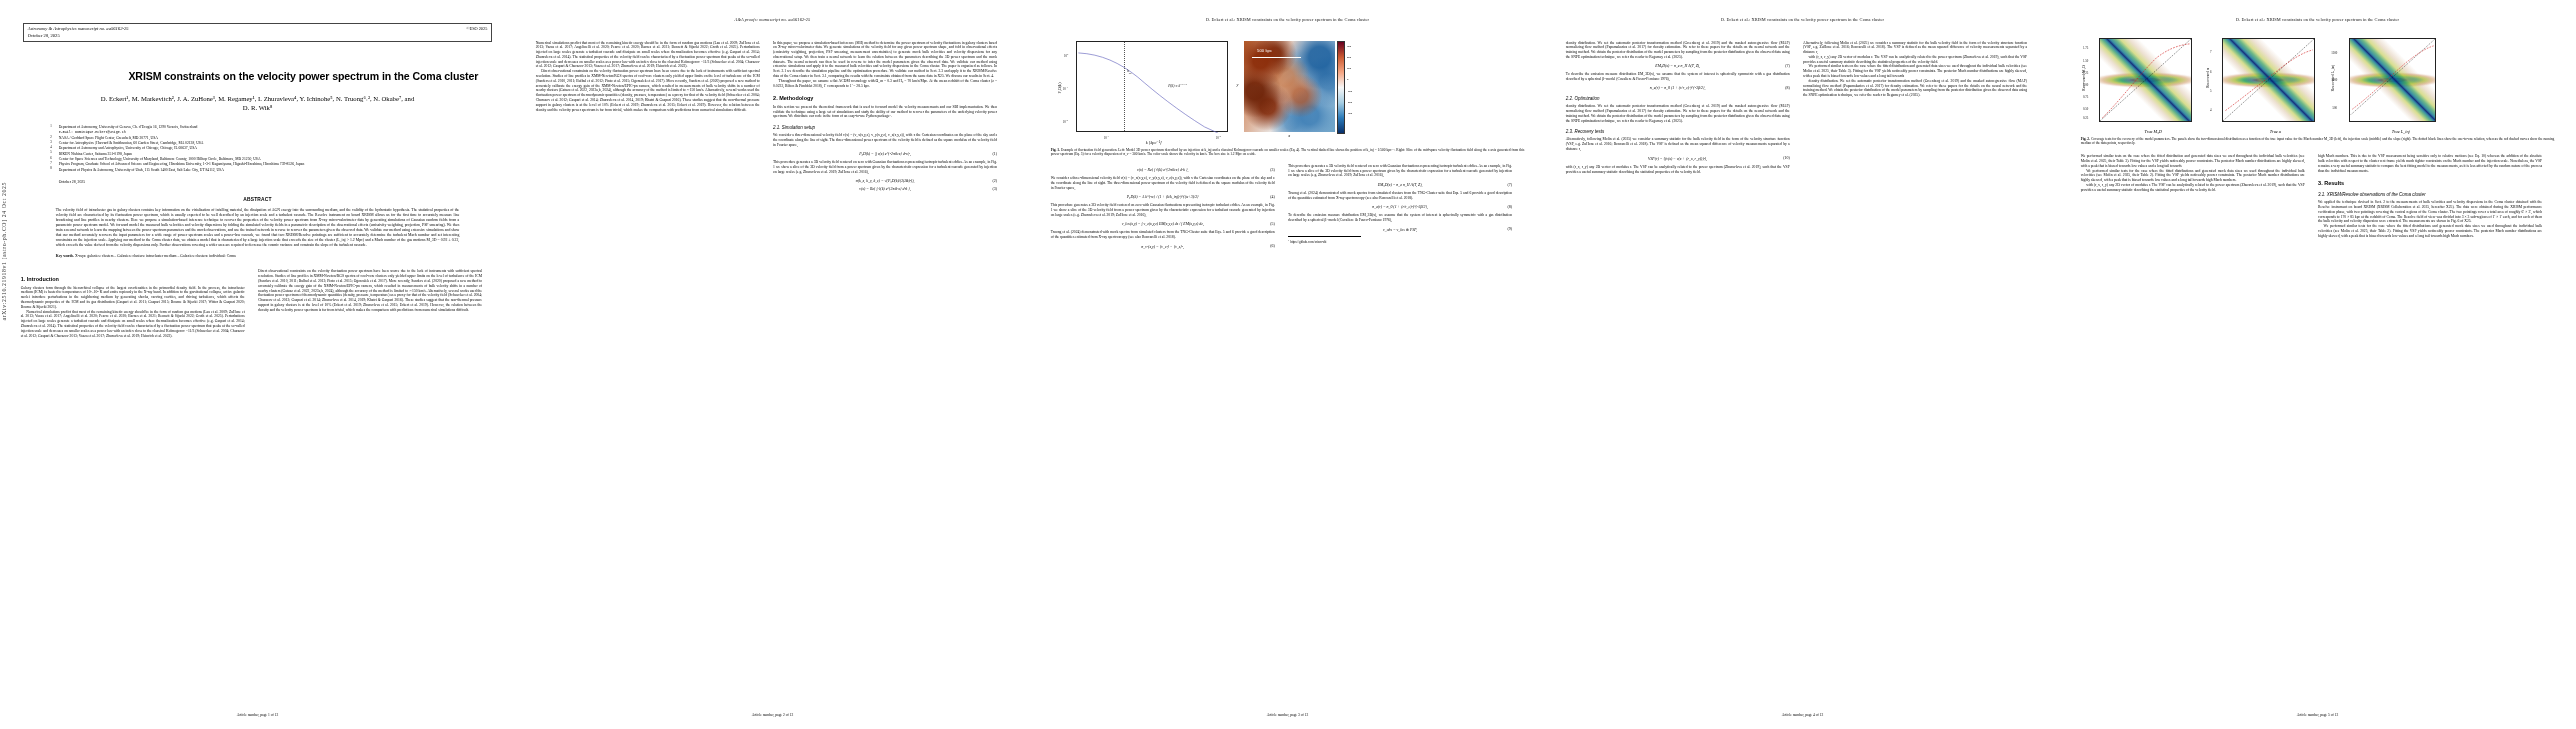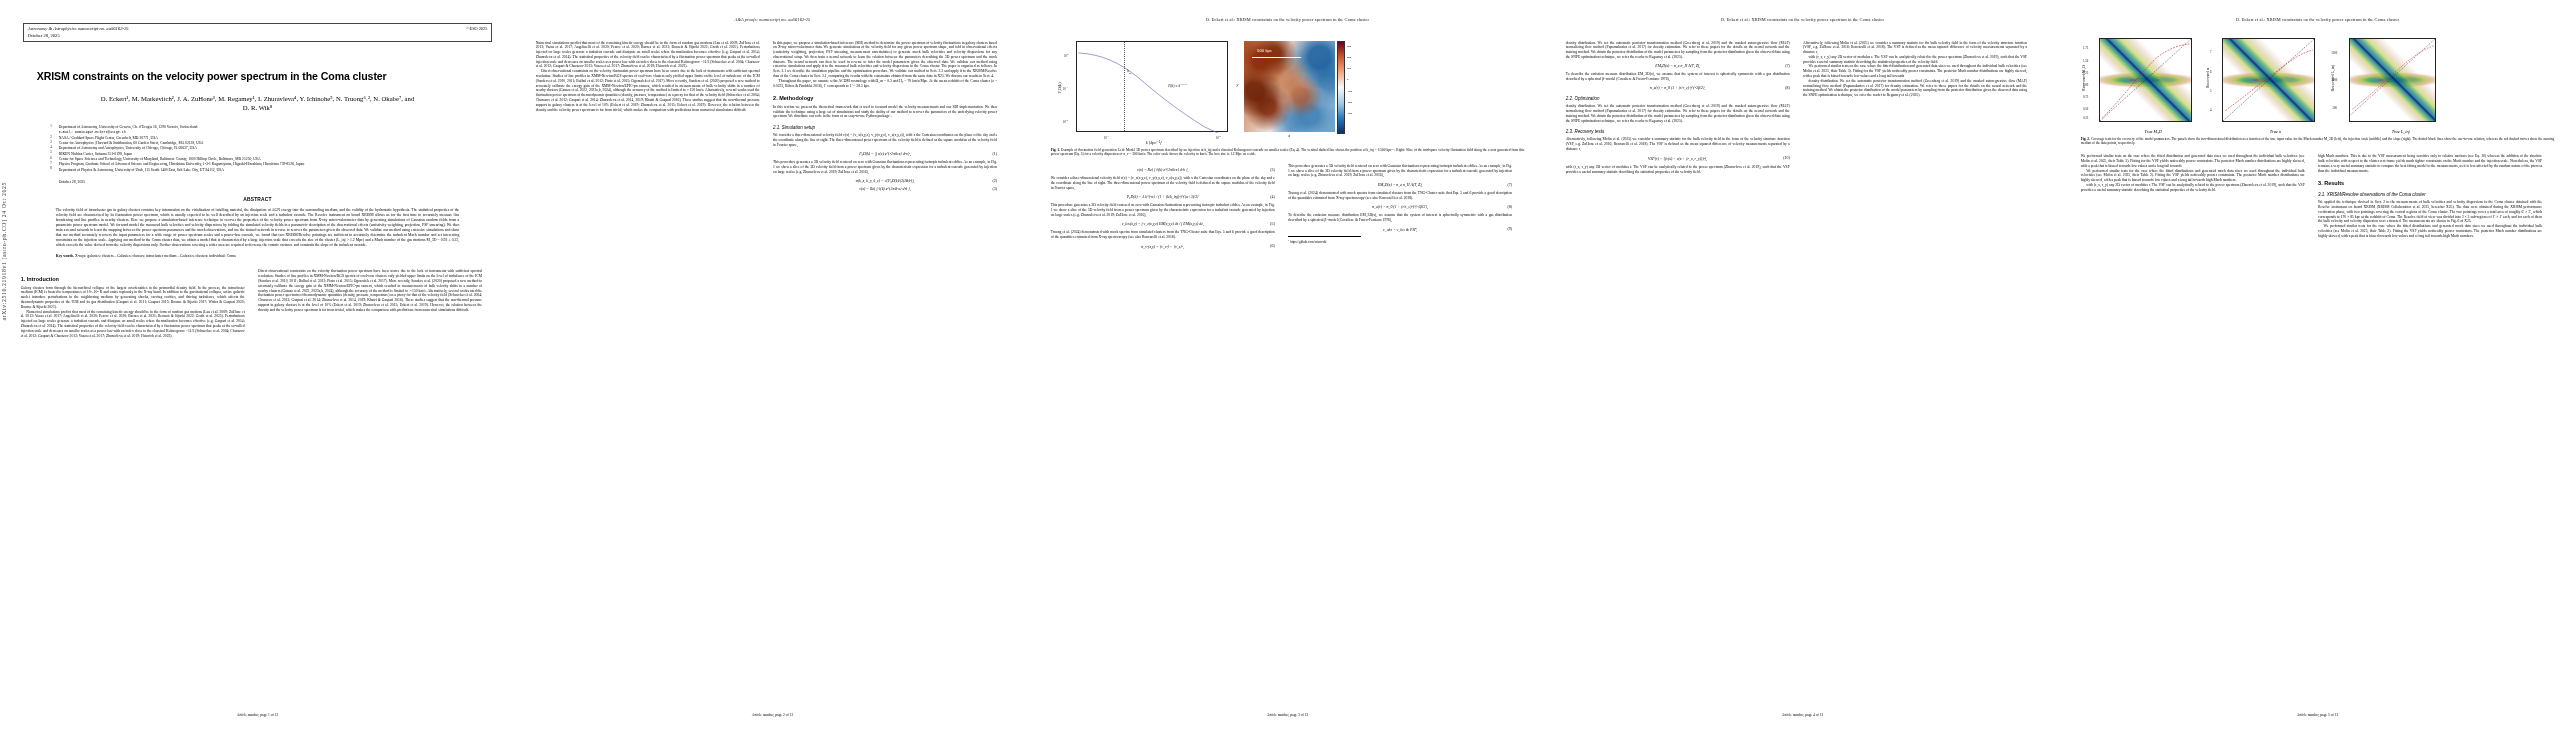--- a/index.html
+++ b/index.html
@@ -50,21 +50,21 @@
   }
   .boxhead .bl i { font-style: italic; }
   .boxhead .br { font-size: 4.3px; }
 
   
   .title {
     font-family: "Liberation Sans", "DejaVu Sans", sans-serif;
     font-weight: bold;
     font-size: 10.6px;
     line-height: 12.8px;
-    text-align: left;
+    text-align: right;
     margin: 28px 16px 0 16px;
     letter-spacing: -0.1px;
   }
   .authors {
     font-size: 6.7px;
     line-height: 9px;
     text-align: center;
     margin: 11px 6px 0 6px;
   }
 

